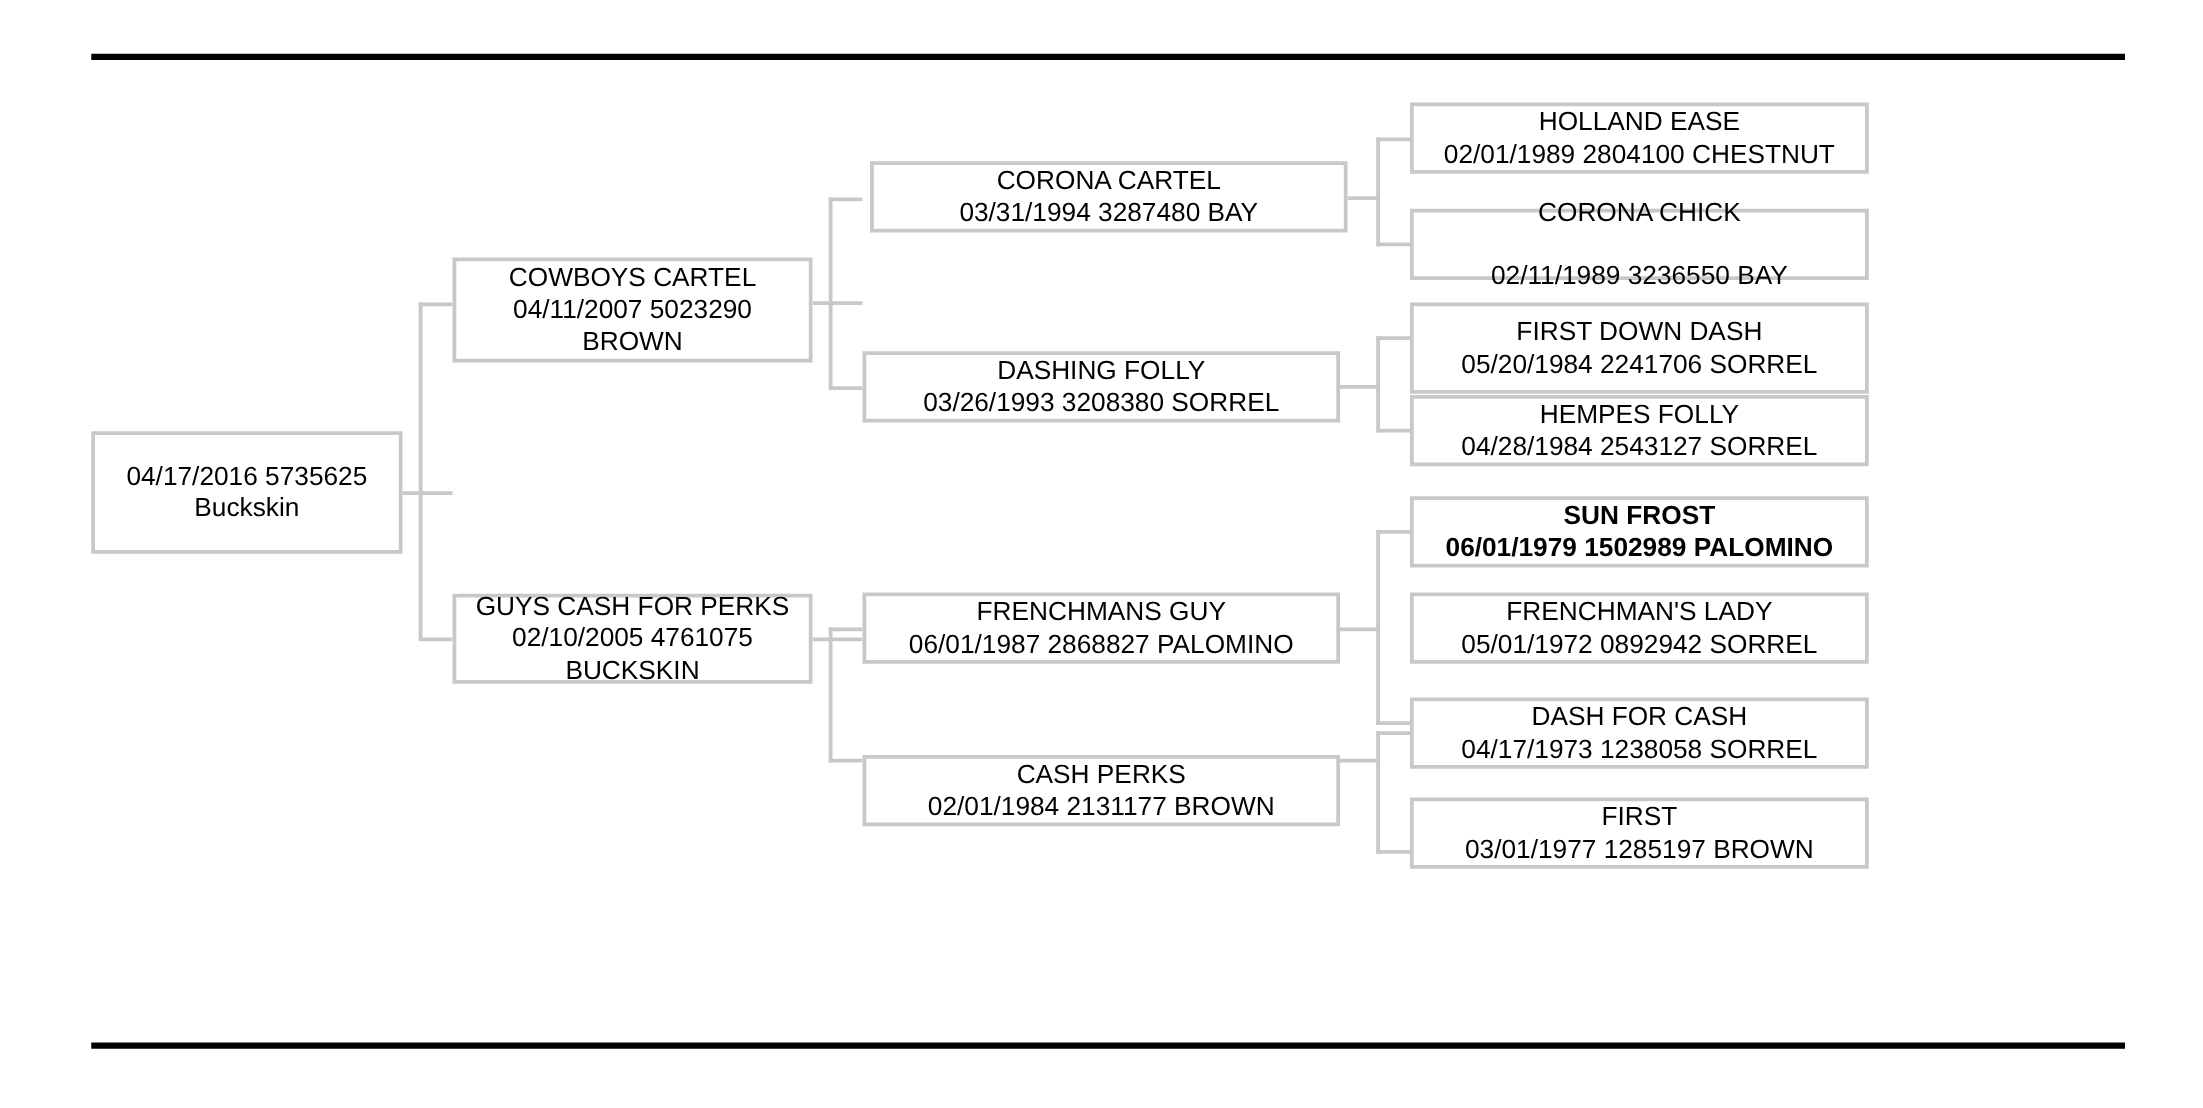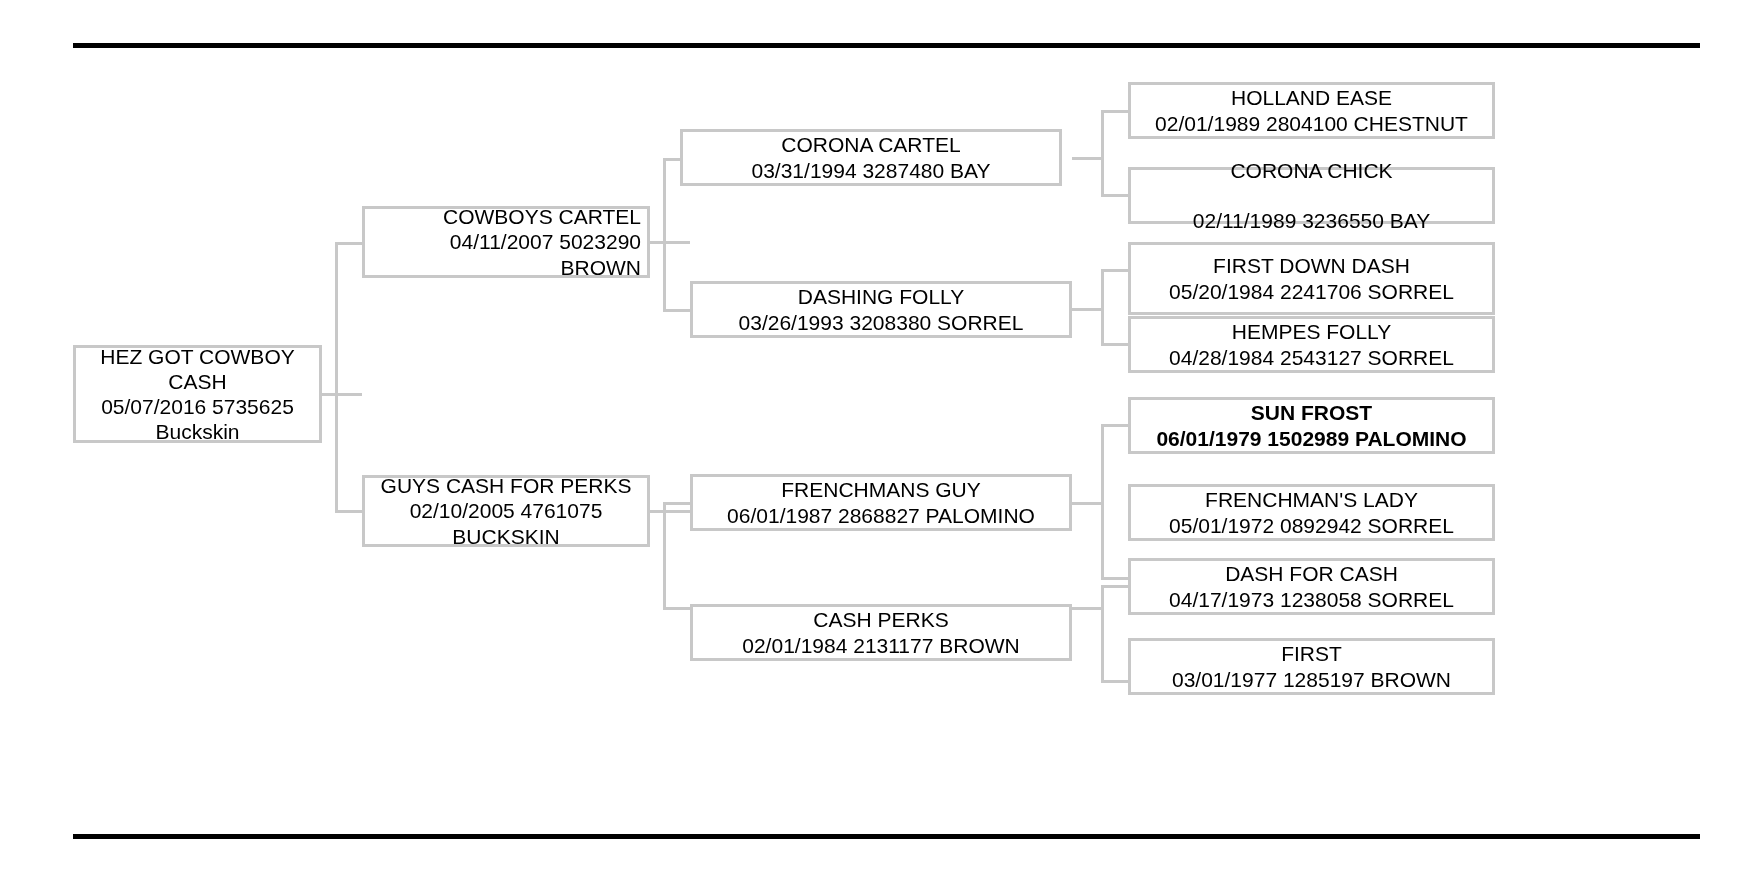--- a/index.html
+++ b/index.html
@@ -73,38 +73,37 @@
   <div class="ln lv" style="left:1101px;top:424px;height:156px;"></div>
   <div class="ln lh" style="left:1101px;top:424px;width:27px;"></div>
   <div class="ln lh" style="left:1101px;top:577px;width:27px;"></div>
 
   <div class="ln lh" style="left:1072px;top:607px;width:32px;"></div>
   <div class="ln lv" style="left:1101px;top:585px;height:98px;"></div>
   <div class="ln lh" style="left:1101px;top:585px;width:27px;"></div>
   <div class="ln lh" style="left:1101px;top:680px;width:27px;"></div>
 
   <div class="node g1 wrap" style="left:73px;top:345px;height:98px;">
-    <span class="nm">HEZ GOT COWBOY CASH</span>
-    <span class="dt">05/07/2016 5735625</span>
+    <span class="dt">04/17/2016 5735625</span>
     <span class="dt">Buckskin</span>
   </div>
 
-  <div class="node g2" style="left:362px;top:206px;height:72px;align-items:flex-end;">
+  <div class="node g2" style="left:362px;top:206px;height:84px;">
     <span class="nm">COWBOYS CARTEL</span>
     <span class="dt">04/11/2007 5023290</span>
     <span class="dt">BROWN</span>
   </div>
 
   <div class="node g2" style="left:362px;top:475px;height:72px;">
     <span class="nm">GUYS CASH FOR PERKS</span>
     <span class="dt">02/10/2005 4761075</span>
     <span class="dt">BUCKSKIN</span>
   </div>
 
-  <div class="node g3" style="left:680px;top:129px;height:57px;">
+  <div class="node g3" style="left:696px;top:129px;height:57px;">
     <span class="nm">CORONA CARTEL</span>
     <span class="dt">03/31/1994 3287480 BAY</span>
   </div>
 
   <div class="node g3" style="left:690px;top:281px;height:57px;justify-content:center;">
     <span class="nm">DASHING FOLLY</span>
     <span class="dt">03/26/1993 3208380 SORREL</span>
   </div>
 
   <div class="node g3" style="left:690px;top:474px;height:57px;">
@@ -135,21 +134,21 @@
   <div class="node g4" style="left:1128px;top:316px;height:57px;">
     <span class="nm">HEMPES FOLLY</span>
     <span class="dt">04/28/1984 2543127 SORREL</span>
   </div>
 
   <div class="node g4" style="left:1128px;top:397px;height:57px;font-weight:bold;">
     <span class="nm">SUN FROST</span>
     <span class="dt">06/01/1979 1502989 PALOMINO</span>
   </div>
 
-  <div class="node g4" style="left:1128px;top:474px;height:57px;margin-top:10px;">
+  <div class="node g4" style="left:1128px;top:474px;height:57px;">
     <span class="nm">FRENCHMAN'S LADY</span>
     <span class="dt">05/01/1972 0892942 SORREL</span>
   </div>
 
   <div class="node g4" style="left:1128px;top:558px;height:57px;">
     <span class="nm">DASH FOR CASH</span>
     <span class="dt">04/17/1973 1238058 SORREL</span>
   </div>
 
   <div class="node g4" style="left:1128px;top:638px;height:57px;">

